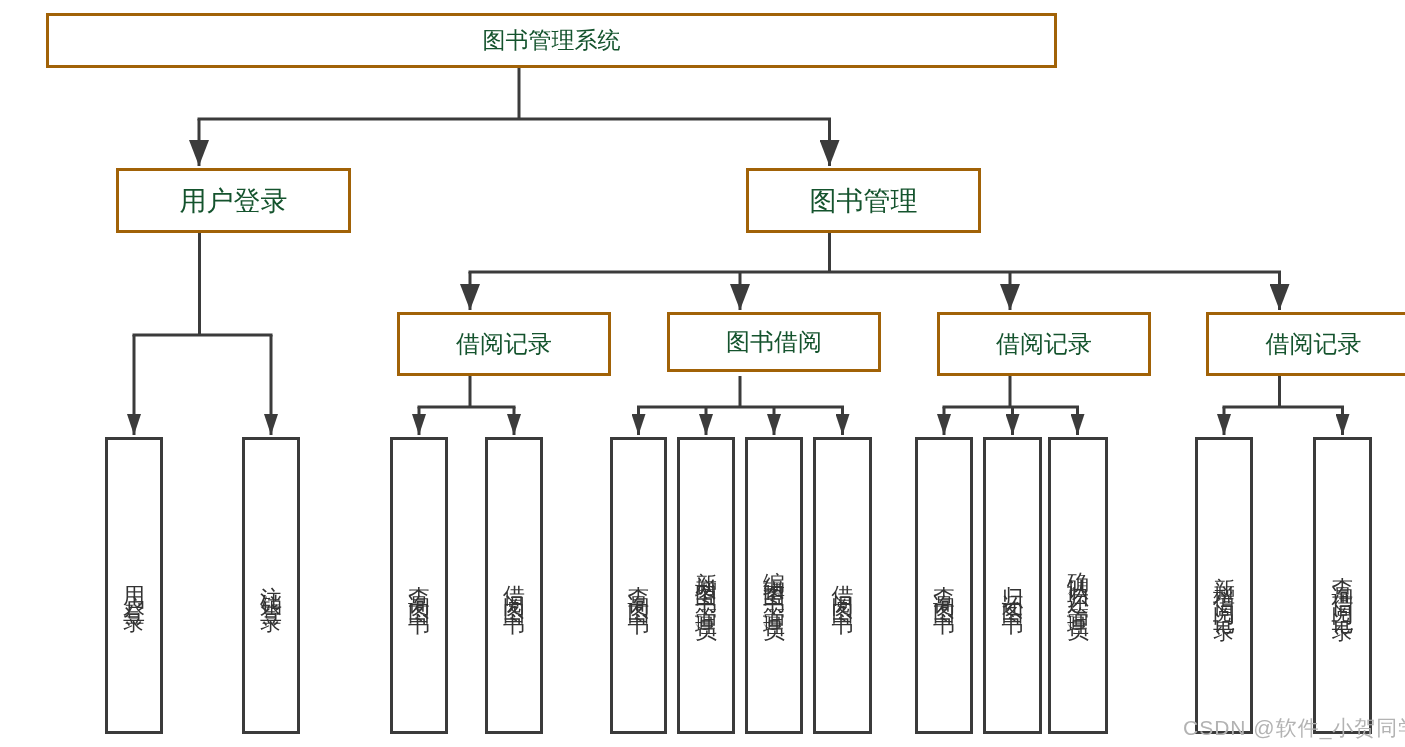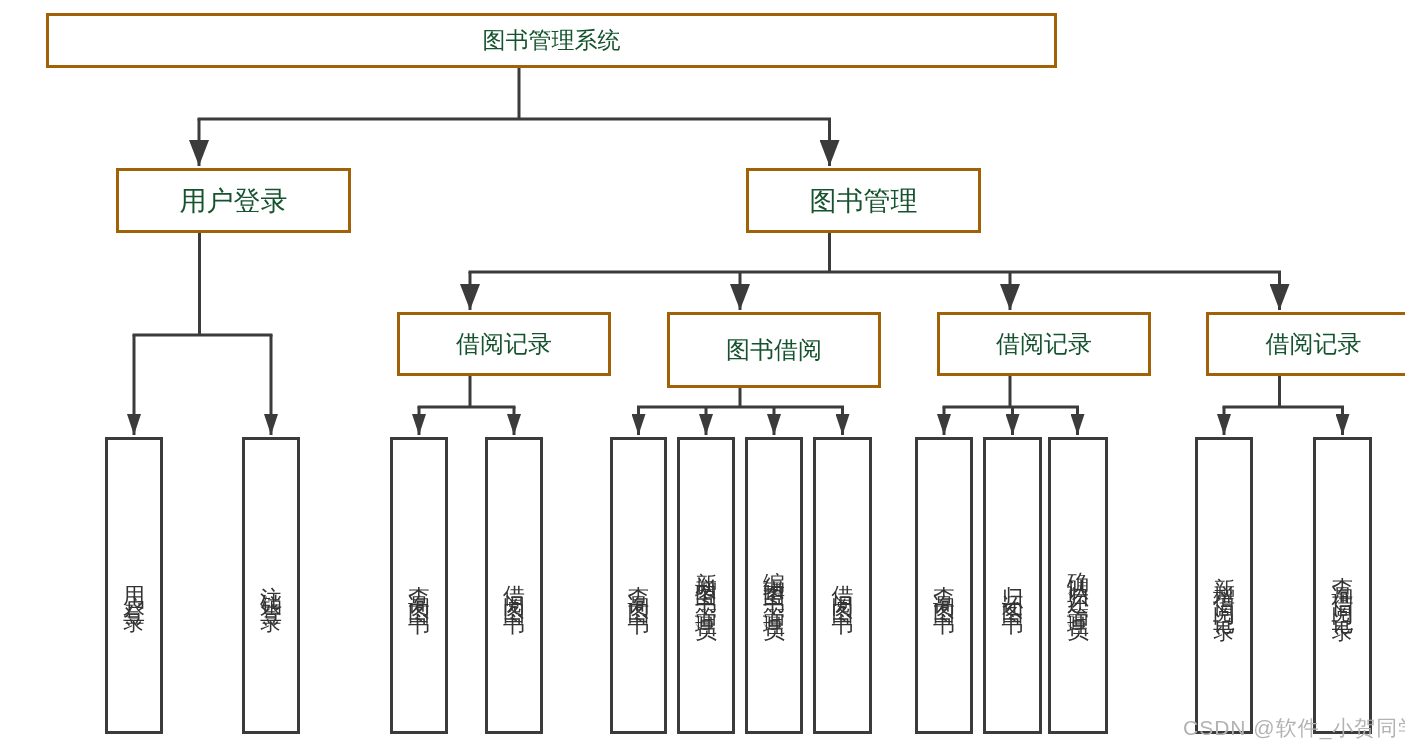--- a/index.html
+++ b/index.html
@@ -130,21 +130,21 @@
       <path d="M1342.5 407 V435" marker-end="url(#ah-small)"></path>
     </g>
   </svg>
 
   <div class="node root-node" style="left:12px; top:13px; width:1011px; height:55px;">图书管理系统</div>
 
   <div class="node l2-node" style="left:82px; top:168px; width:235px; height:65px;">用户登录</div>
   <div class="node l2-node" style="left:712px; top:168px; width:235px; height:65px;font-family:Liberation Mono, monospace;">图书管理</div>
 
   <div class="node l3-node" style="left:363px; top:312px; width:214px; height:64px;">借阅记录</div>
-  <div class="node l3-node" style="left:633px; top:312px; width:214px; height:76px;">图书借阅</div>
+  <div class="node l3-node" style="left:633px; top:312px; width:214px; height:60px;">图书借阅</div>
   <div class="node l3-node" style="left:903px; top:312px; width:214px; height:64px;">借阅记录</div>
   <div class="node l3-node" style="left:1172px; top:312px; width:215px; height:64px;">借阅记录</div>
 
   <div class="leaf" style="left:105px;">
     <span>用户登录</span>
   </div>
   <div class="leaf" style="left:242px;">
     <span>注销登录</span>
   </div>
 

